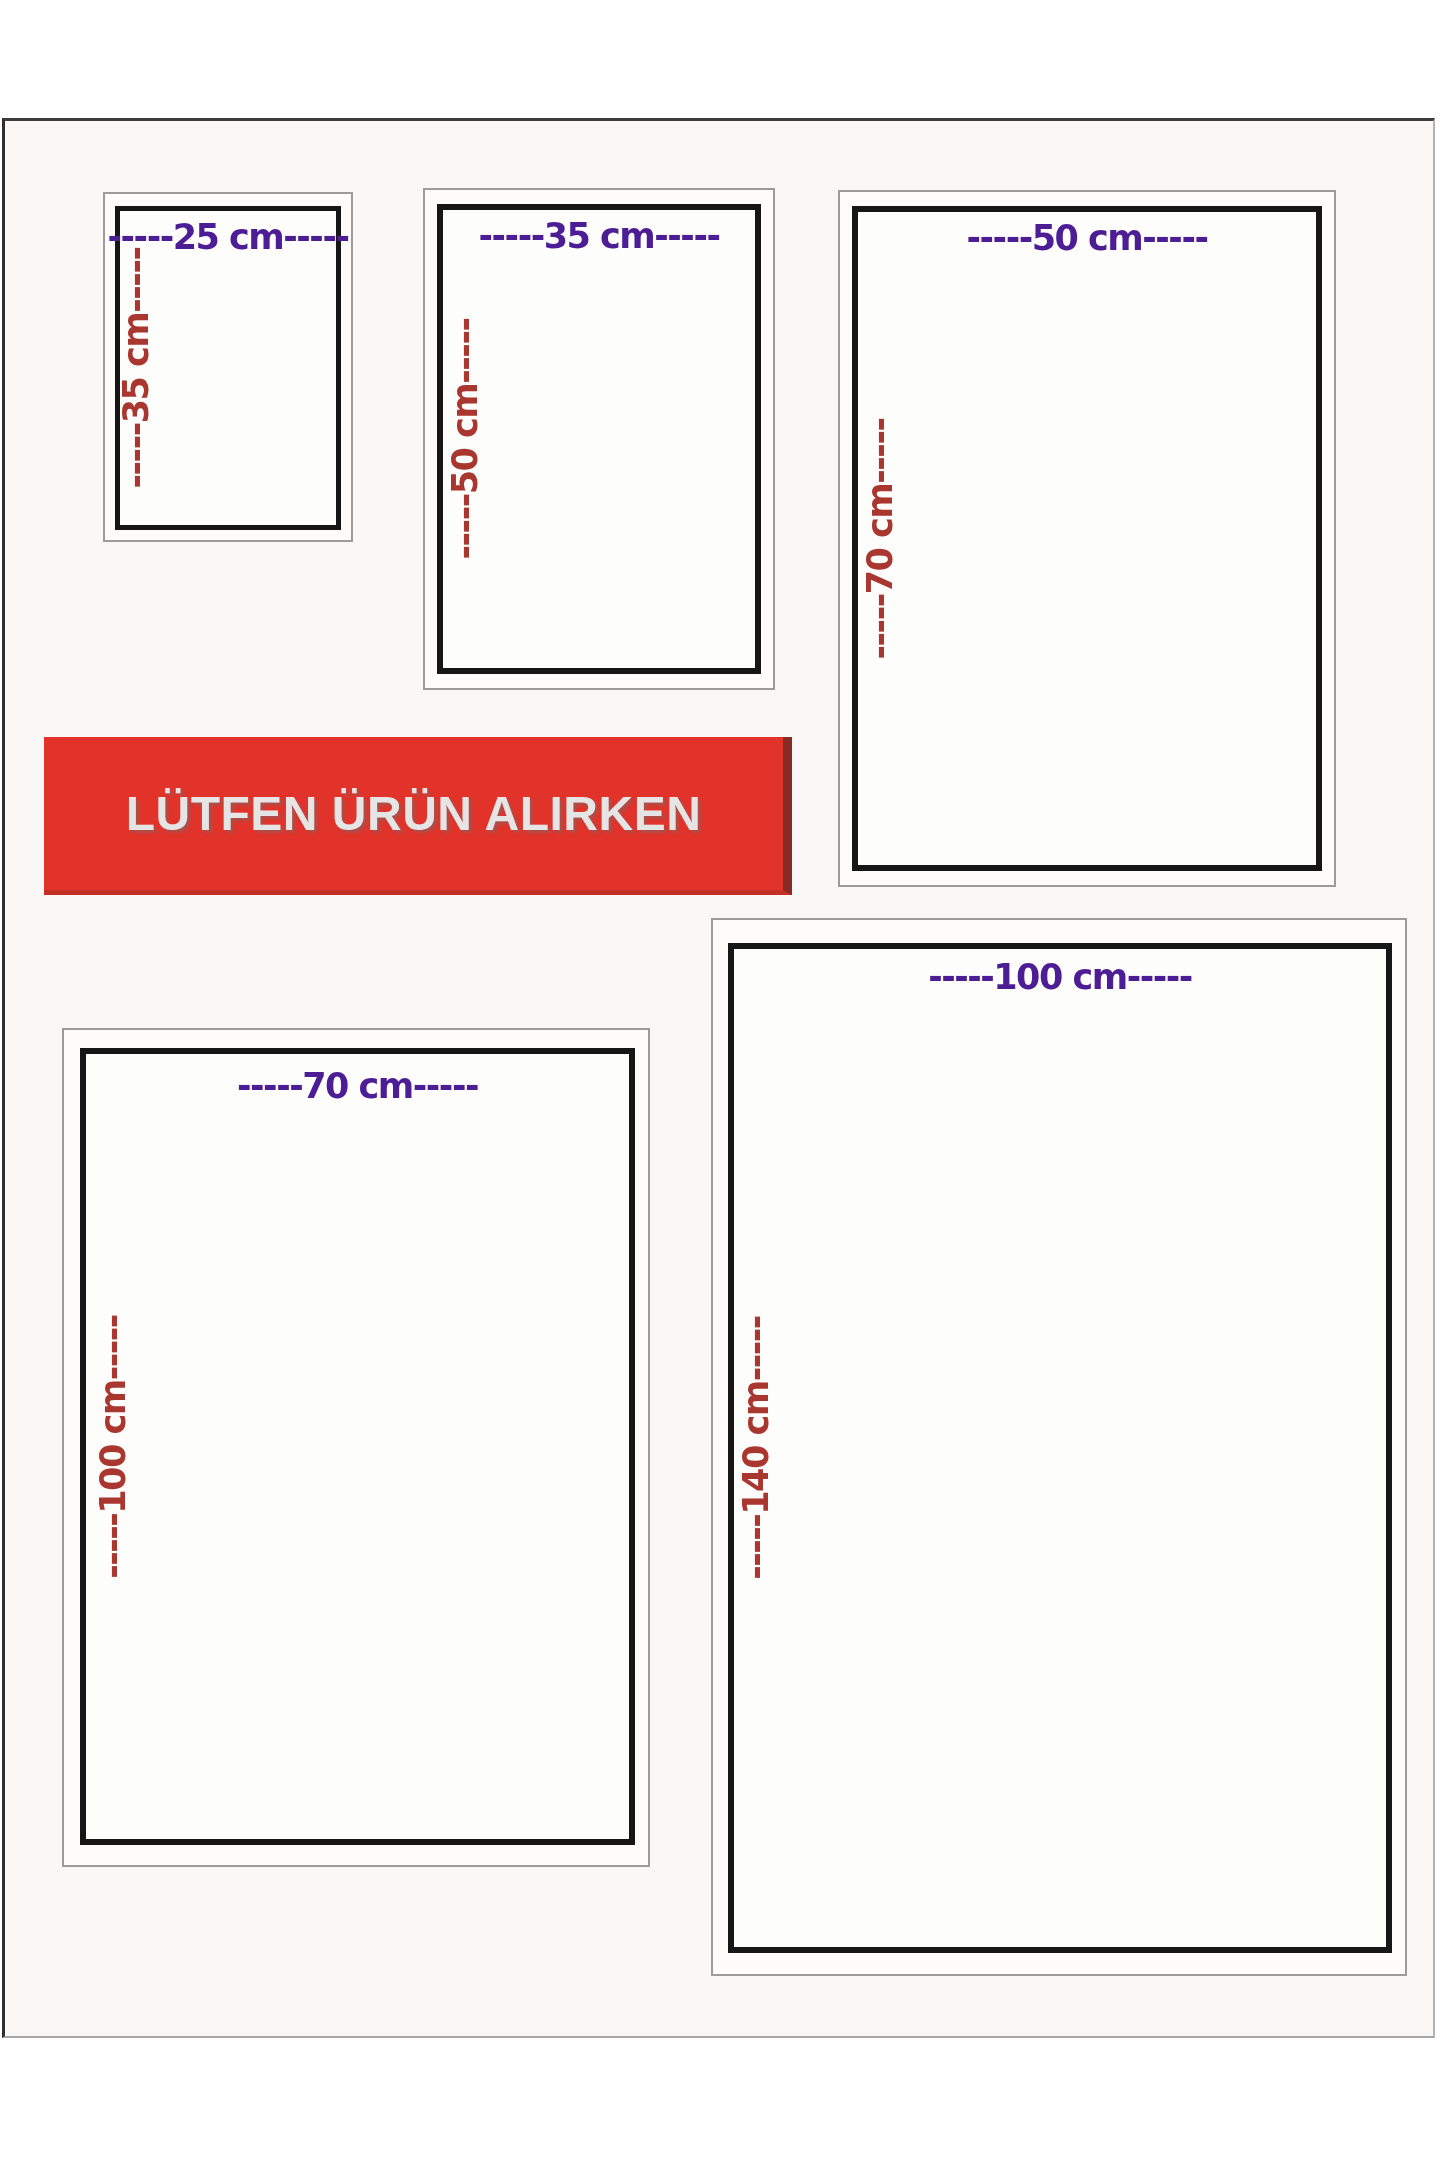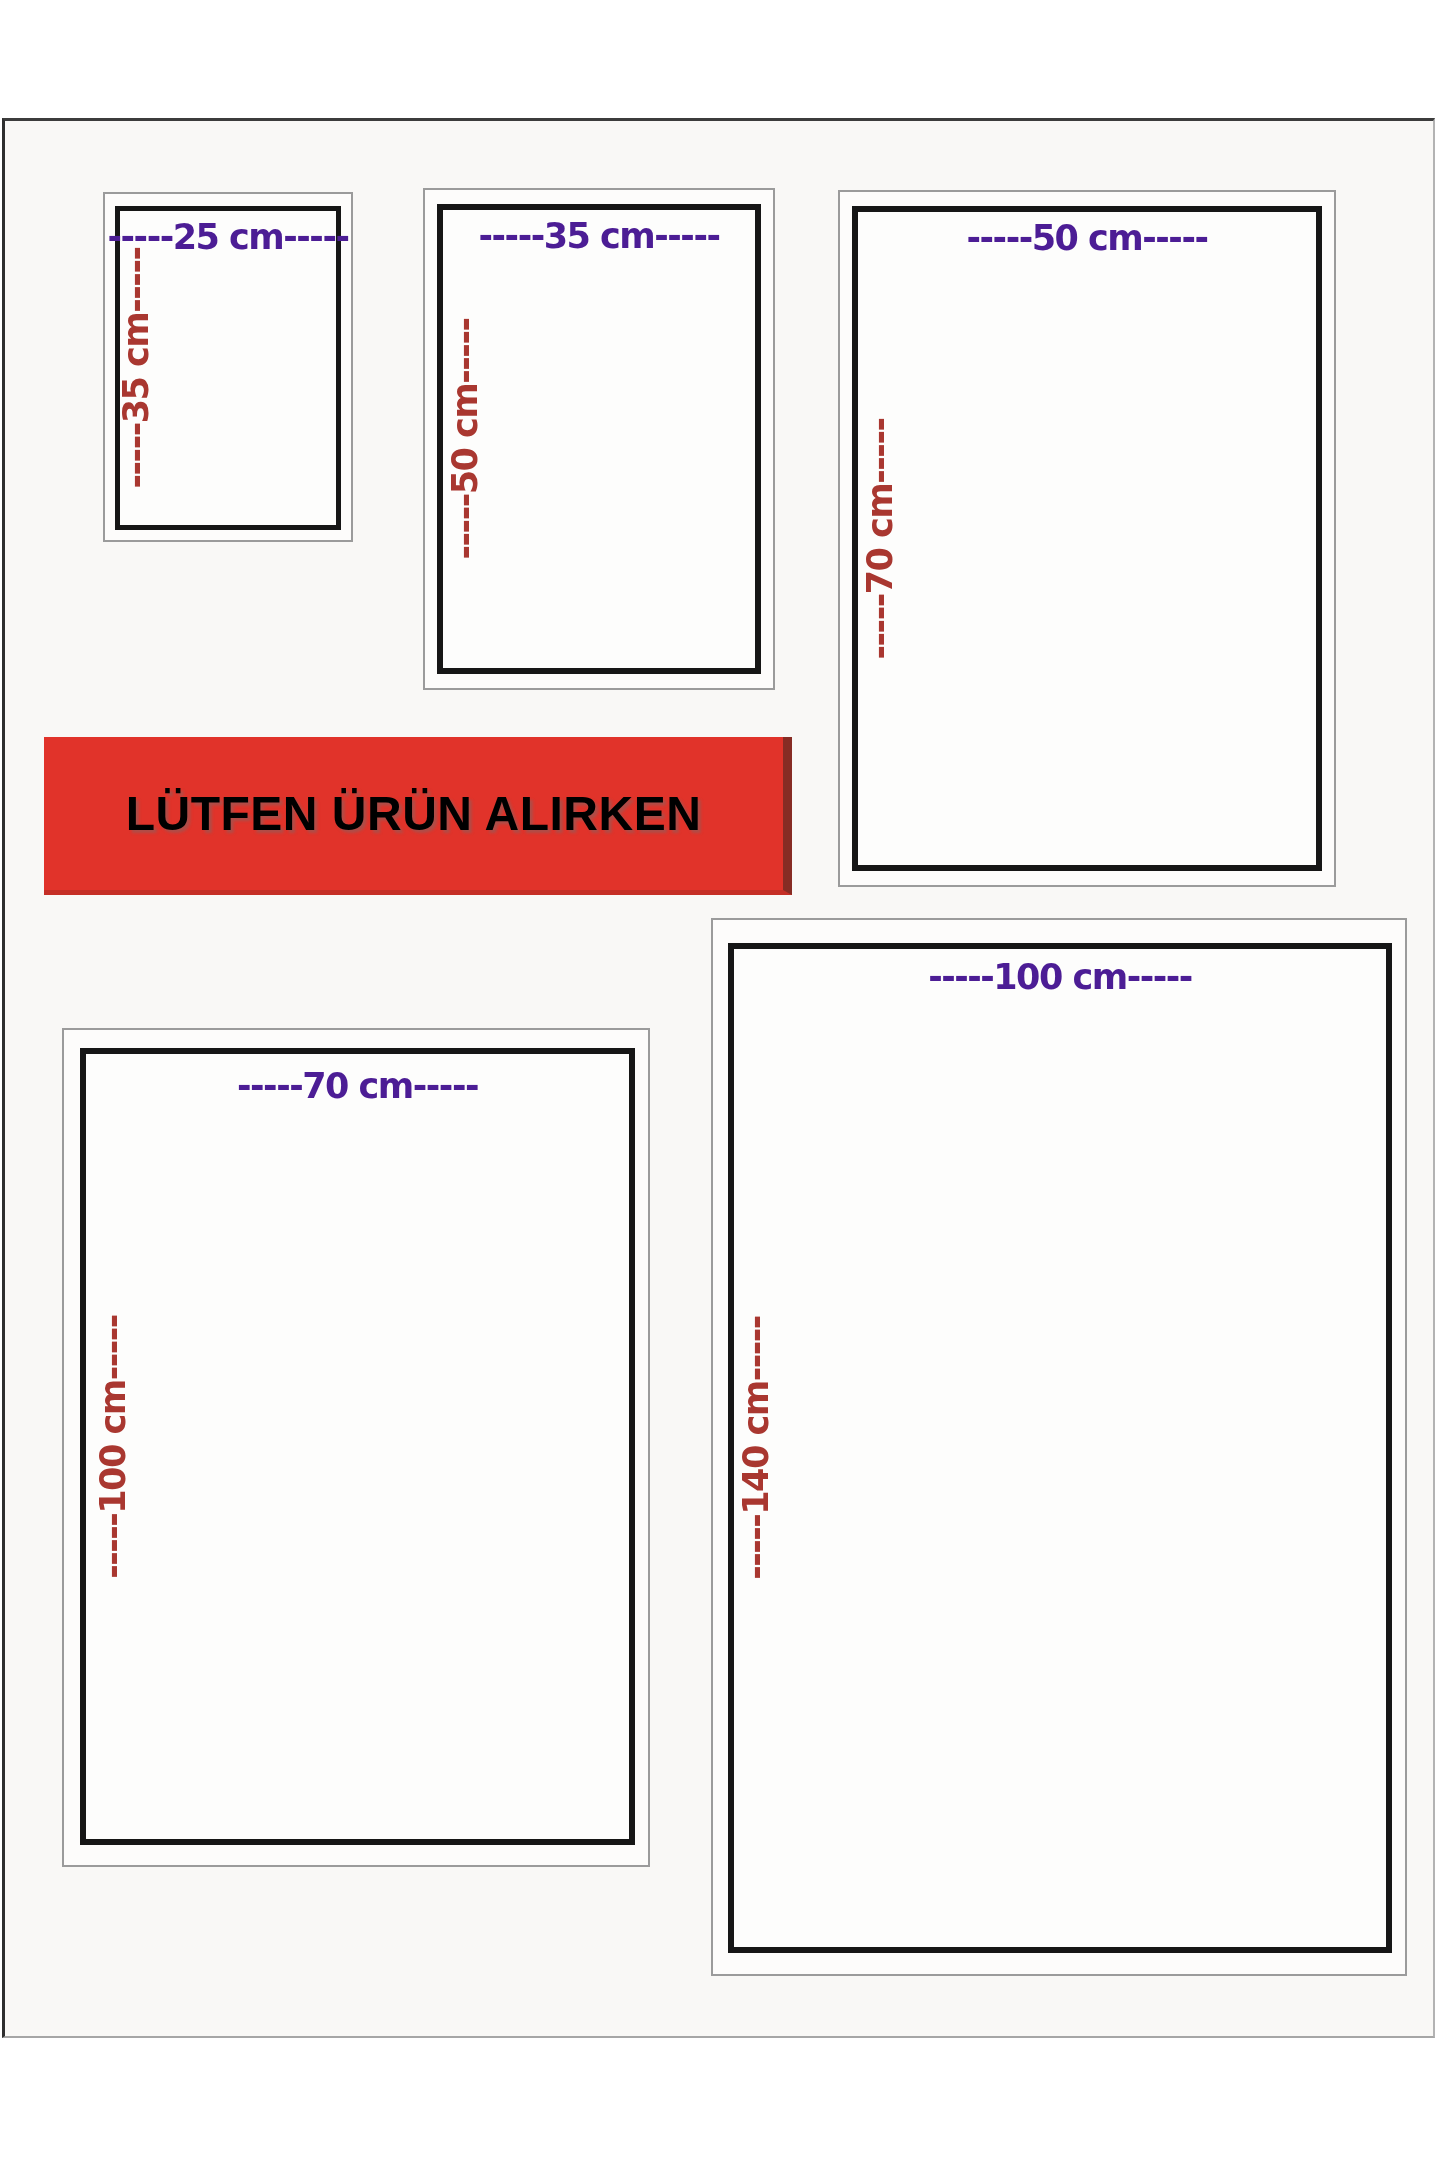--- a/index.html
+++ b/index.html
@@ -82,21 +82,21 @@
     flex-direction: column;
     justify-content: center;
     align-items: center;
     gap: 6px;
   }
   .banner-line {
     font-family: "Liberation Sans", sans-serif;
     font-weight: bold;
     font-size: 48px;
     line-height: 54px;
-    color: #000000;
+    color: #e5e5e5;
     letter-spacing: 0.5px;
     white-space: nowrap;
     text-shadow: 3px 3px 3px rgba(110,110,110,0.45);
   }
 
   
   #box-25x35  { left: 103px; top: 192px;  width: 250px; height: 350px; }
   #box-35x50  { left: 423px; top: 188px;  width: 352px; height: 502px; }
   #box-50x70  { left: 838px; top: 190px;  width: 498px; height: 697px; }
   #box-70x100 { left: 62px;  top: 1028px; width: 588px; height: 839px; }

